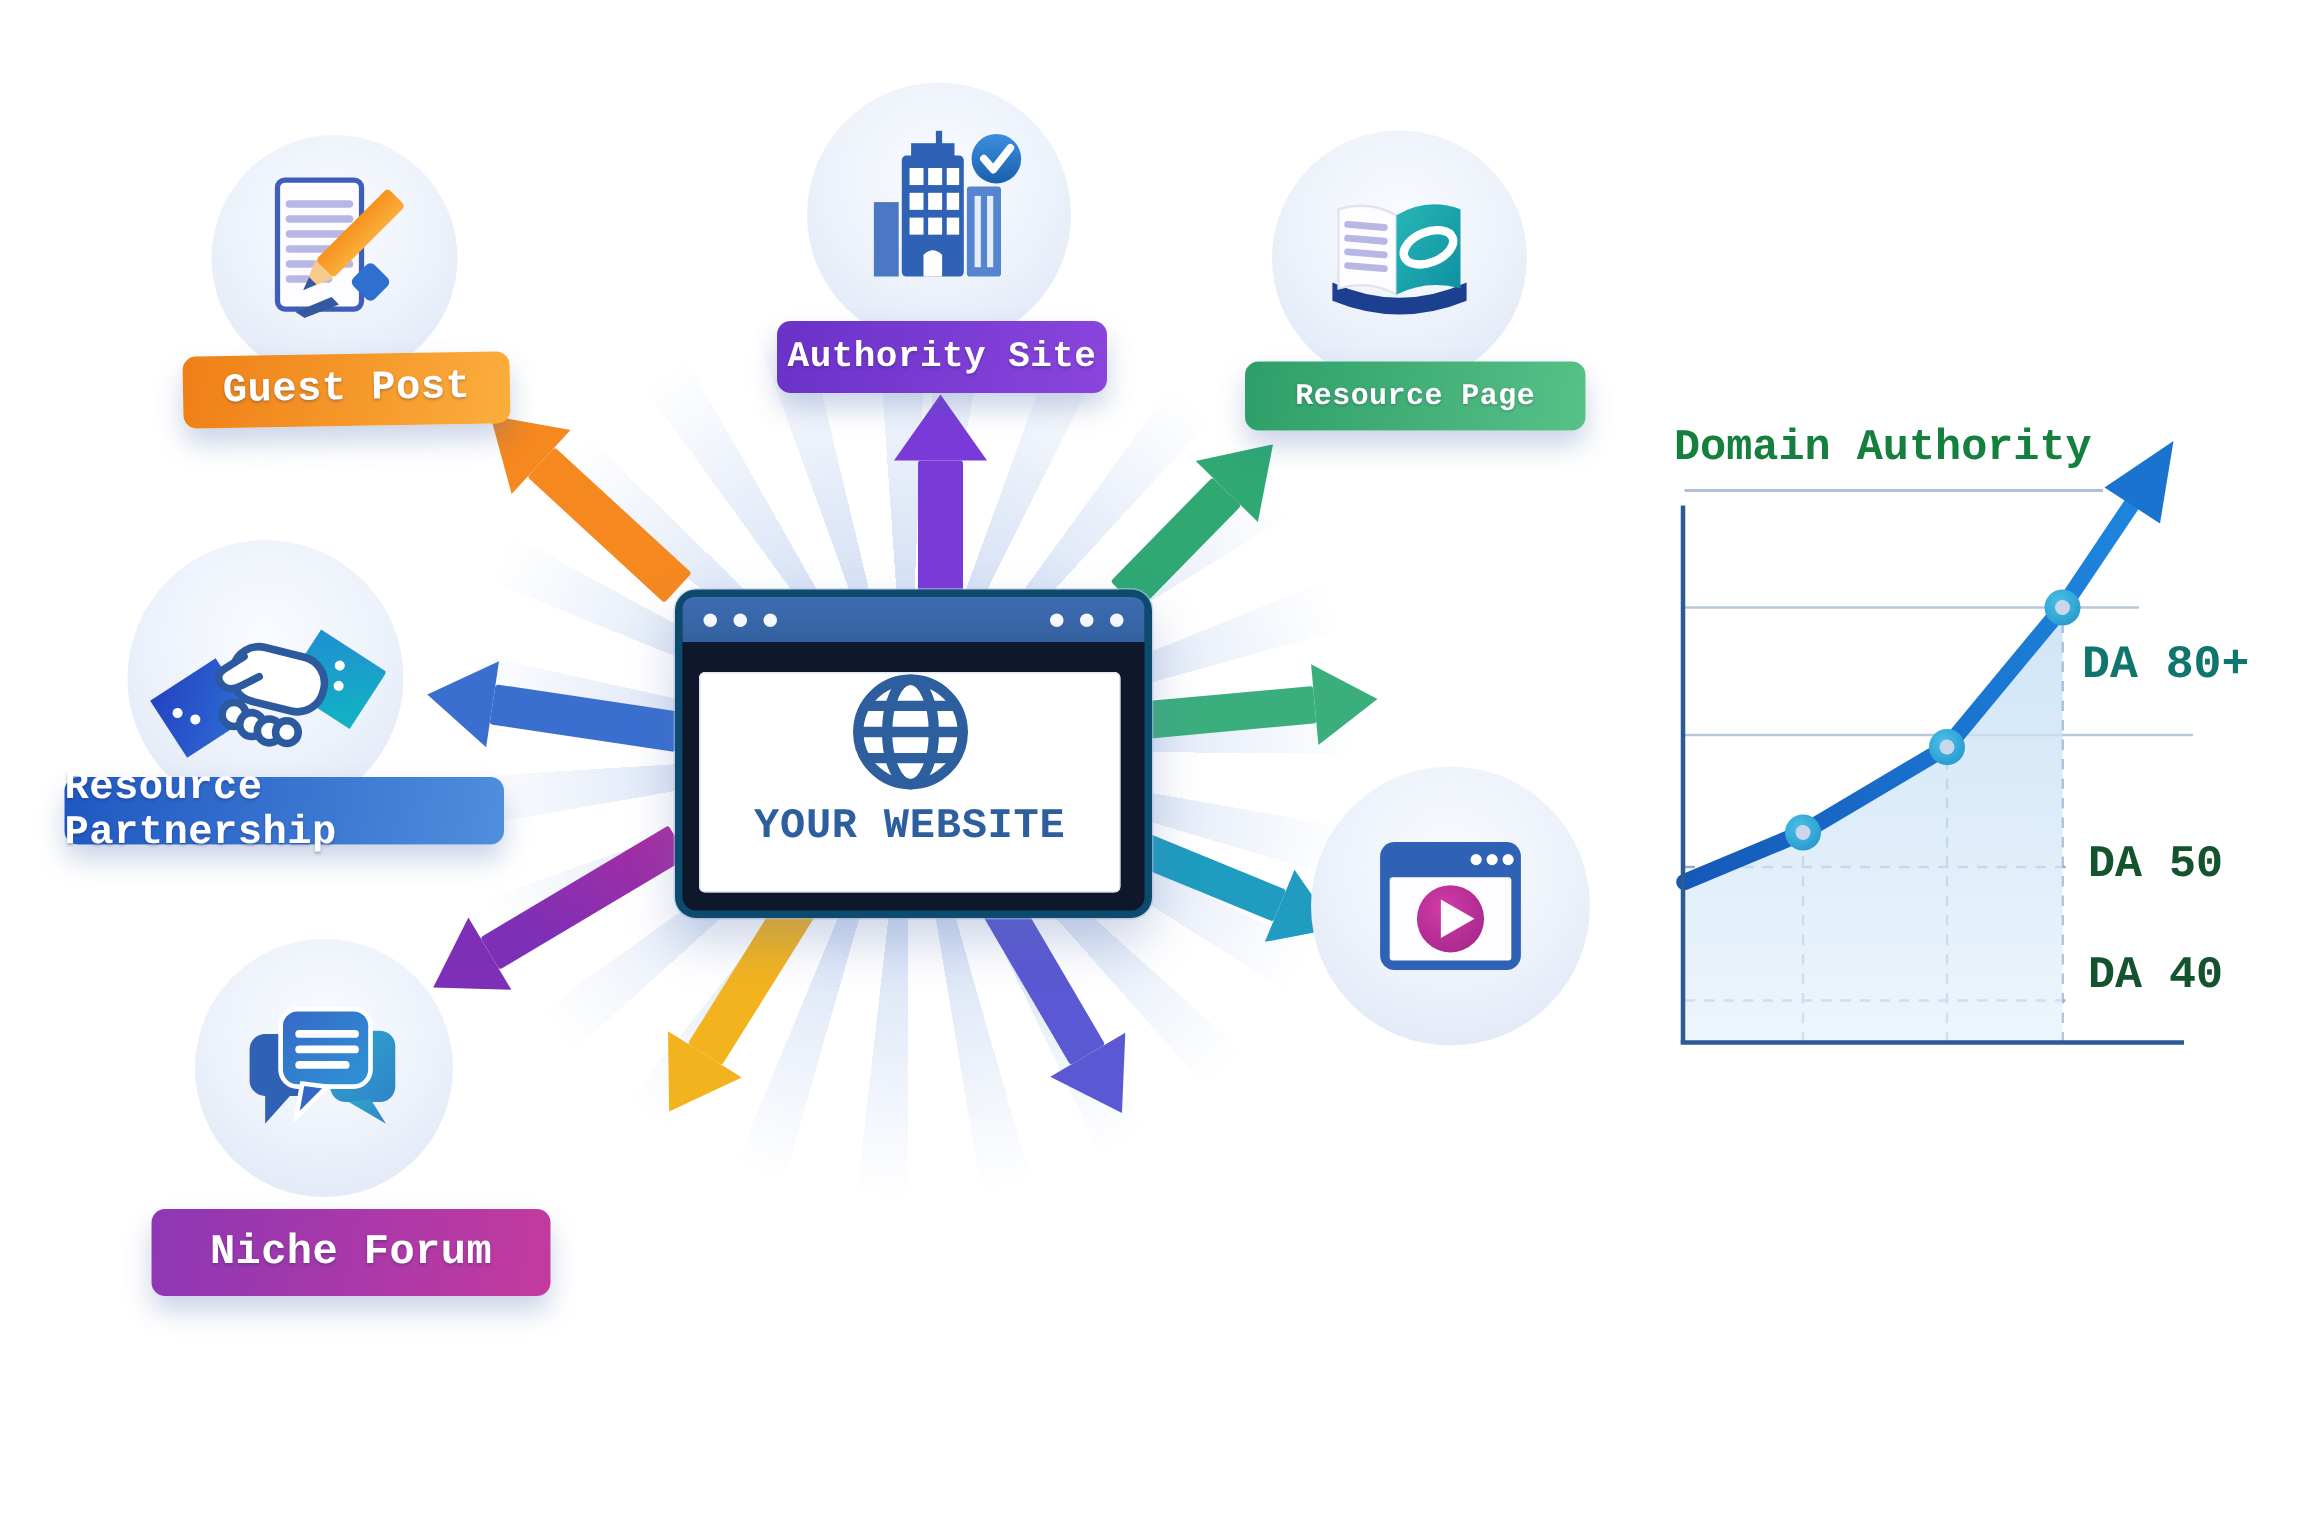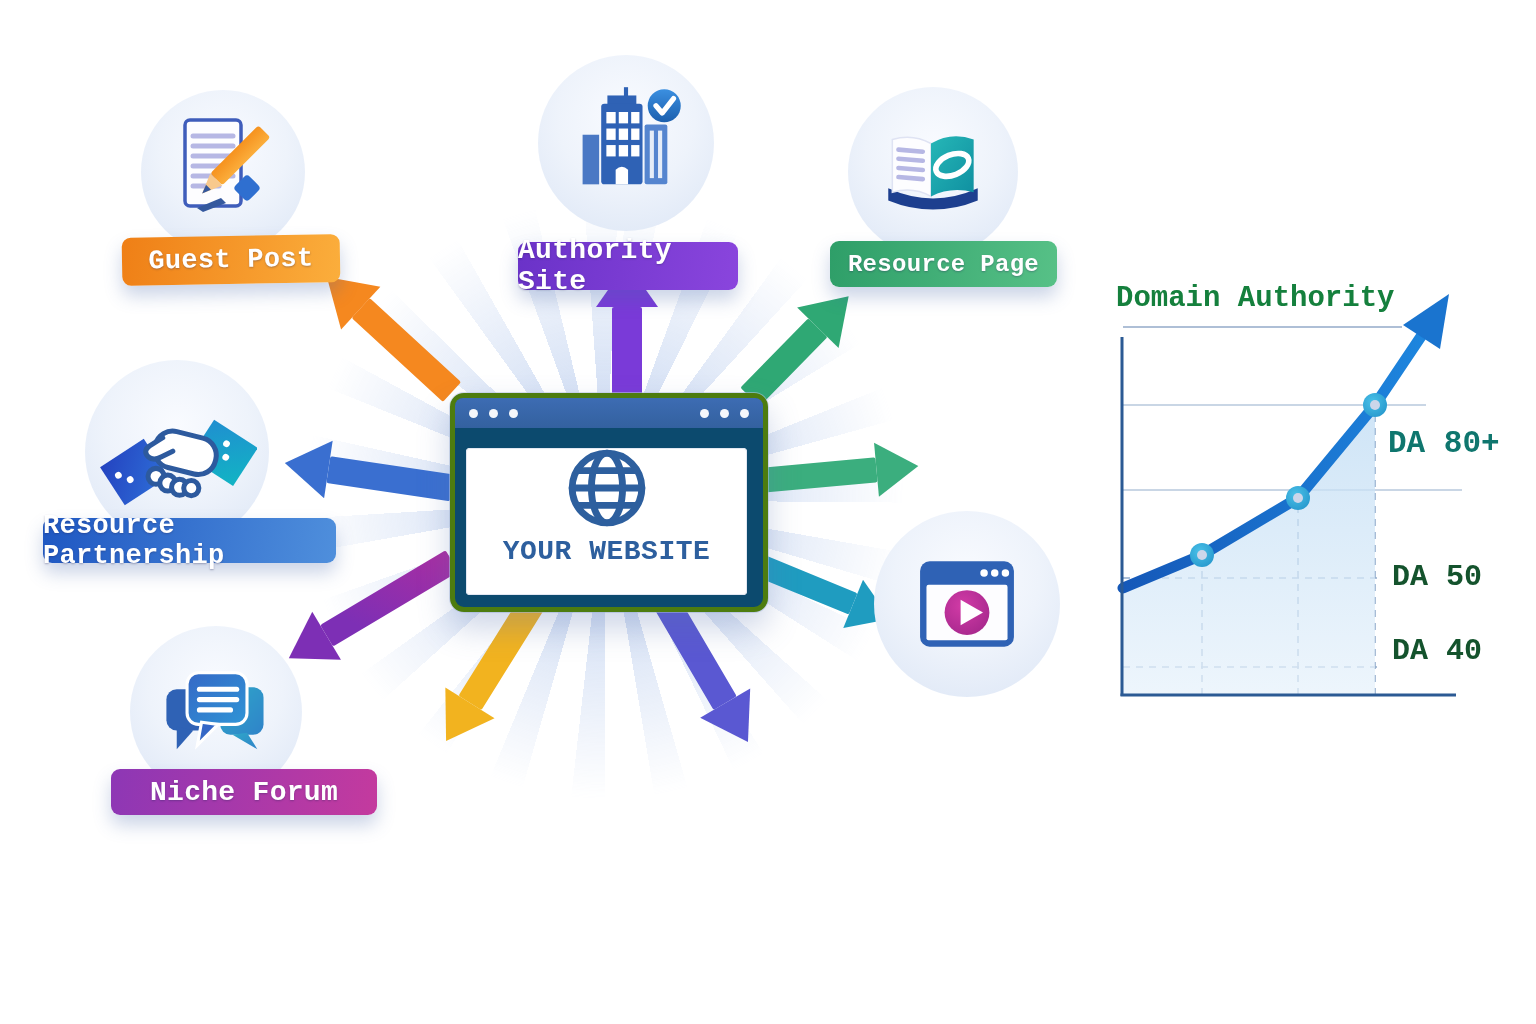--- a/index.html
+++ b/index.html
@@ -17,29 +17,29 @@
 
   .node-circle{position:absolute;border-radius:50%;z-index:2;
         background:radial-gradient(circle at 50% 36%, #f9fbff 0%, #eef3fb 48%, #dbe5f5 100%);
         display:flex;align-items:center;justify-content:center;}
 
   .ribbon{position:absolute;z-index:3;border-radius:9px;display:flex;align-items:center;justify-content:center;
         color:#ffffff;font-weight:bold;letter-spacing:0.3px;
         text-shadow:0 1px 2px rgba(40,40,90,0.35);
         box-shadow:0 10px 18px rgba(70,100,170,0.28);}
   .ribbon-guest    {background:linear-gradient(100deg,#ef7f16,#fbae3c);font-size:27px;transform:rotate(-1deg);}
-  .ribbon-authority{background:linear-gradient(100deg,#6a32c8,#8a45dd);font-size:28px;margin-top:28px;}
-  .ribbon-resource {background:linear-gradient(100deg,#2e9e68,#57c187);font-size:24px;}
+  .ribbon-authority{background:linear-gradient(100deg,#6a32c8,#8a45dd);font-size:24px;}
+  .ribbon-resource {background:linear-gradient(100deg,#2e9e68,#57c187);font-size:20px;}
   .ribbon-business {background:linear-gradient(100deg,#1f57c2,#4f8fdc);font-size:27px;}
   .ribbon-niche    {background:linear-gradient(100deg,#8d37b5,#c43a9e);font-size:28px;}
   .ribbon-media    {background:linear-gradient(100deg,#16a096,#38bfb2);font-size:28px;}
 
   
   .browser{position:absolute;left:450px;top:393px;width:308px;height:209px;z-index:2;
-        background:#0c4a6e;border:5px solid #4d7c0f;border-radius:14px;
+        background:#0f172a;border:5px solid #0c4a6e;border-radius:14px;
         box-shadow:0 16px 32px rgba(90,115,175,0.30), 0 0 0 1px rgba(185,200,228,0.55);}
   .browser-bar{height:30px;background:linear-gradient(#3d6cb3,#33619f);border-radius:8px 8px 0 0;
         display:flex;align-items:center;justify-content:space-between;padding:0 14px;}
   .dot-group{display:flex;gap:11px;}
   .dot{width:9px;height:9px;border-radius:50%;background:#ffffff;opacity:0.95;}
   .browser-panel{position:absolute;left:11px;top:50px;width:281px;height:147px;background:#ffffff;
         border-radius:4px;box-shadow:inset 0 0 0 1px #e2e7f2;
         display:flex;flex-direction:column;align-items:center;}
   .site-title{margin-top:4px;font-size:28px;font-weight:800;color:#2d5f9e;letter-spacing:0.5px;}
 
@@ -261,21 +261,21 @@
         <rect x="32" y="22" width="58" height="50" rx="11" fill="url(#chatF)" stroke="#ffffff" stroke-width="3"></rect>
         <polygon points="46,70 42,92 62,72" fill="#3568c6" stroke="#ffffff" stroke-width="3"></polygon>
         <g stroke="#ffffff" stroke-width="5" stroke-linecap="round">
           <line x1="44" y1="38" x2="80" y2="38"></line>
             <line x1="44" y1="48" x2="80" y2="48"></line>
           <line x1="44" y1="58" x2="74" y2="58"></line>
         </g>
       </g>
     </svg>
   </div>
-  <div class="ribbon ribbon-niche" style="left:101px;top:769px;width:266px;height:46px;margin-left:10px;">
+  <div class="ribbon ribbon-niche" style="left:101px;top:806px;width:266px;height:58px;">
     <span>Niche Forum</span>
   </div>
 
   <div class="node-circle" style="left:874px;top:511px;width:186px;height:186px;">
     <svg width="128" height="128" viewBox="0 0 120 120">
       <defs>
         <radialGradient id="playGrad" cx="0.4" cy="0.35" r="0.9">
           <stop offset="0" stop-color="#d23ba6"></stop>
             <stop offset="1" stop-color="#9c2387"></stop>
         </radialGradient>

